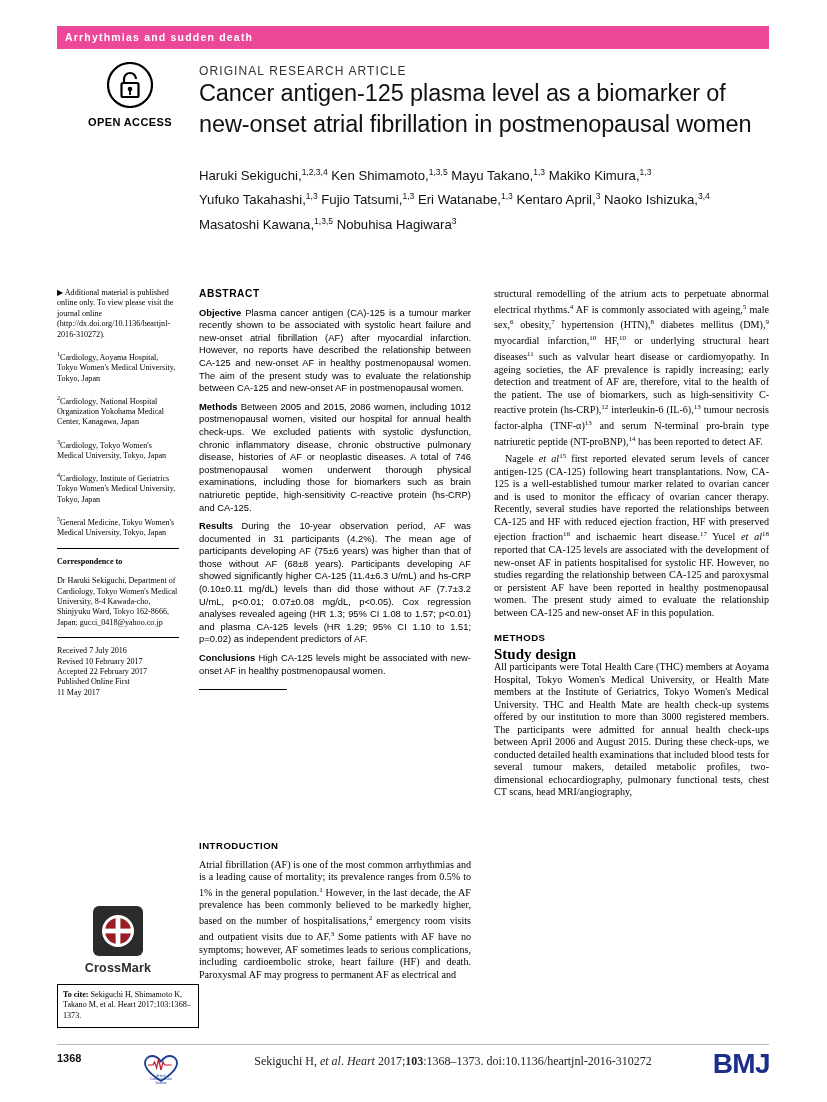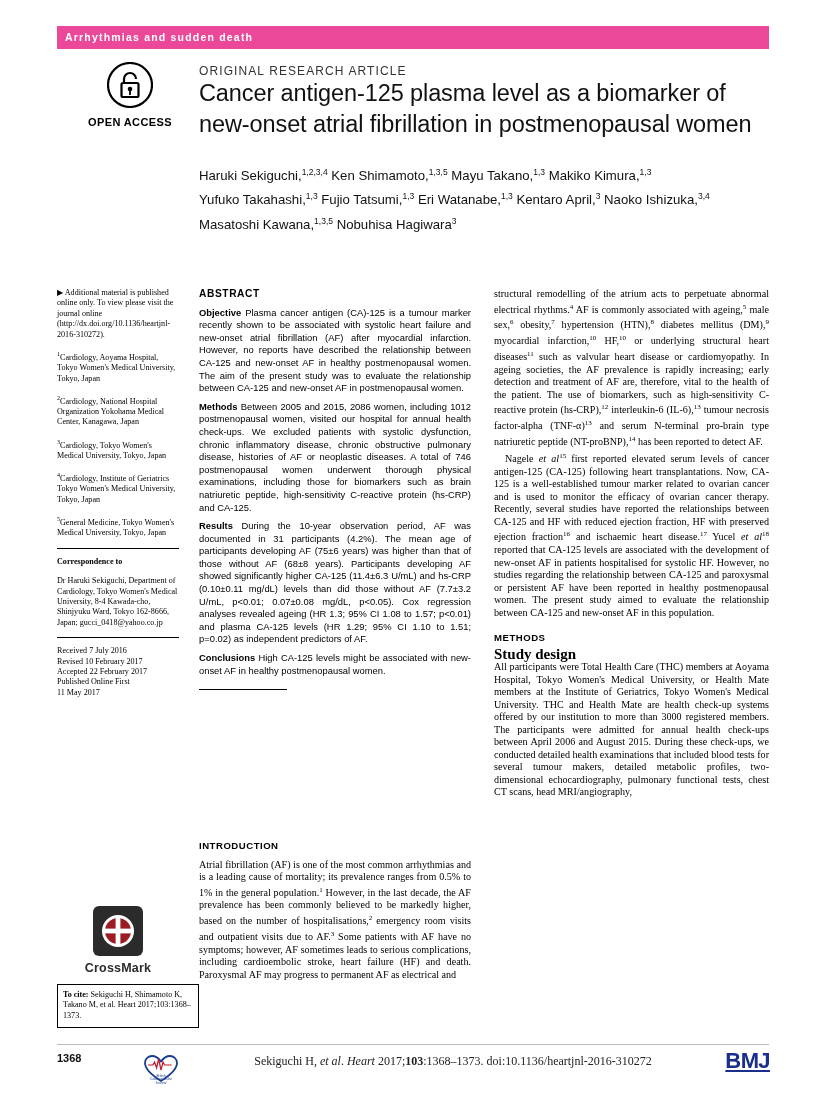--- a/index.html
+++ b/index.html
@@ -268,25 +268,24 @@
     font-size: 12px;
     color: #222;
     text-align: center;
   }
   .footer-cite i { font-style: italic; }
   .bmj {
     position: absolute;
     right: 57px;
     top: 1048px;
     font-family: "Liberation Sans", sans-serif;
-    font-size: 22px;
+    font-size: 28px;
     font-weight: bold;
     letter-spacing: -0.6px;
     color: #1a2e8a;
-    text-decoration: underline;
   }
 </style>
 </head>
 <body>
 
 <div class="page">
 
   <div class="runhead">Arrhythmias and sudden death</div>
 
   <div class="oa-badge">

